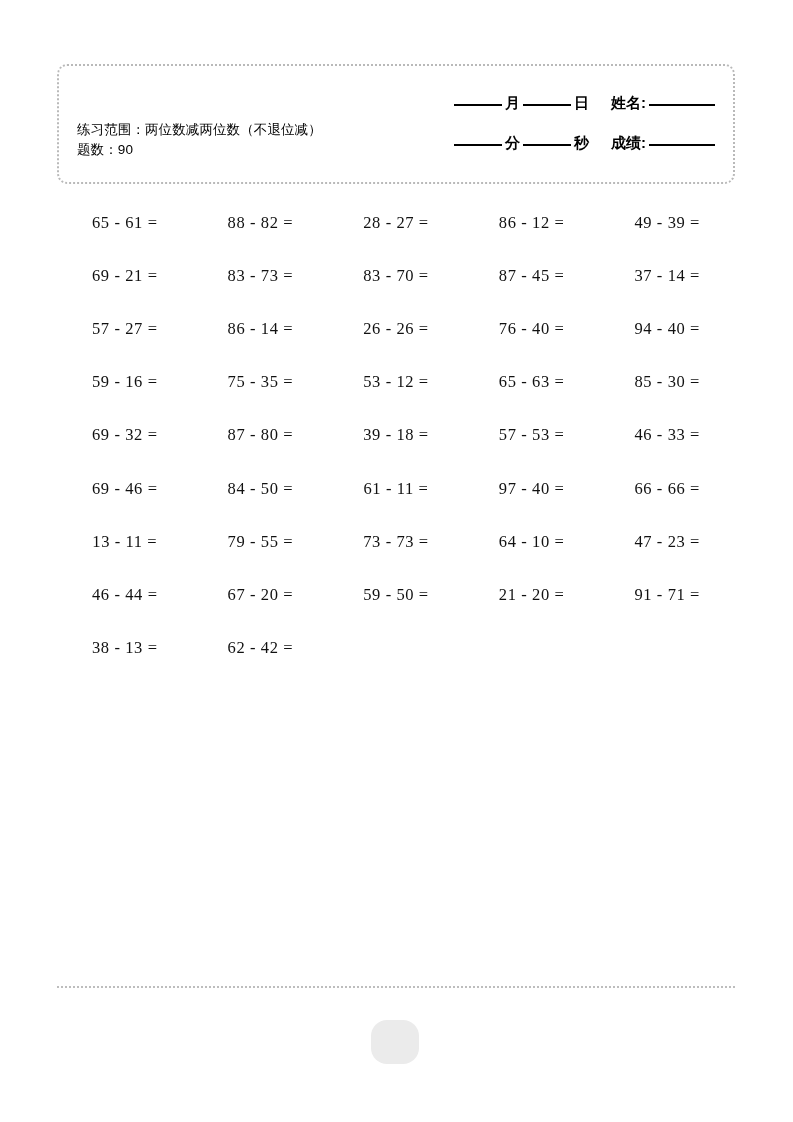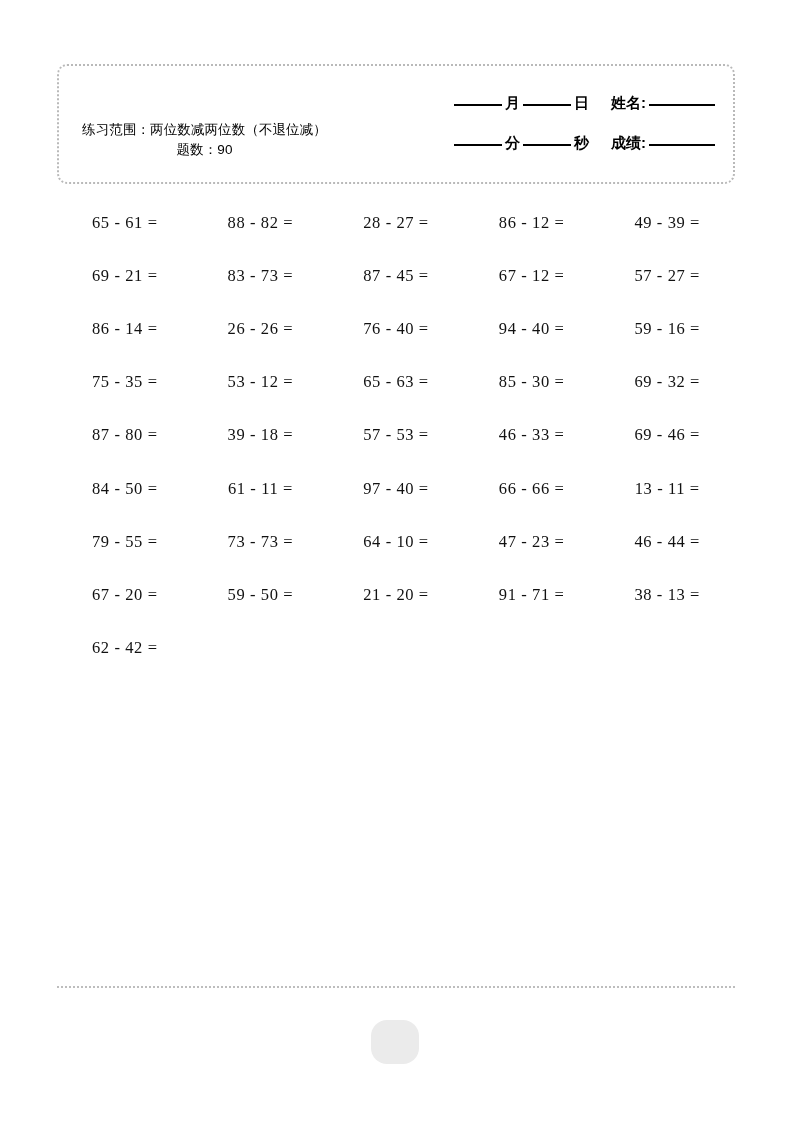--- a/index.html
+++ b/index.html
@@ -31,21 +31,20 @@
   .range-text {
     position: absolute;
     left: 18px;
     top: 54px;
     width: 255px;
     font-family: "Liberation Sans", "DejaVu Sans", sans-serif;
     font-size: 13.5px;
     line-height: 20px;
     color: #000;
     letter-spacing: 0.1px;
-    text-align: center;
   }
 
   .meta-col {
     position: absolute;
     right: 18px;
     top: 17px;
     width: 330px;
   }
   .meta-row {
     display: flex;
@@ -145,22 +144,23 @@
 </div>
 
 <div class="problems" id="problems-grid">
     <div class="problem">65 - 61 =</div>
     <div class="problem">88 - 82 =</div>
     <div class="problem">28 - 27 =</div>
     <div class="problem">86 - 12 =</div>
     <div class="problem">49 - 39 =</div>
     <div class="problem">69 - 21 =</div>
     <div class="problem">83 - 73 =</div>
+    <div class="problem">83 - 70 =</div>
     <div class="problem">87 - 45 =</div>
-    <div class="problem">67 - 12 =</div>
+    <div class="problem">37 - 14 =</div>
     <div class="problem">57 - 27 =</div>
     <div class="problem">86 - 14 =</div>
     <div class="problem">26 - 26 =</div>
     <div class="problem">76 - 40 =</div>
     <div class="problem">94 - 40 =</div>
     <div class="problem">59 - 16 =</div>
     <div class="problem">75 - 35 =</div>
     <div class="problem">53 - 12 =</div>
     <div class="problem">65 - 63 =</div>
     <div class="problem">85 - 30 =</div>

